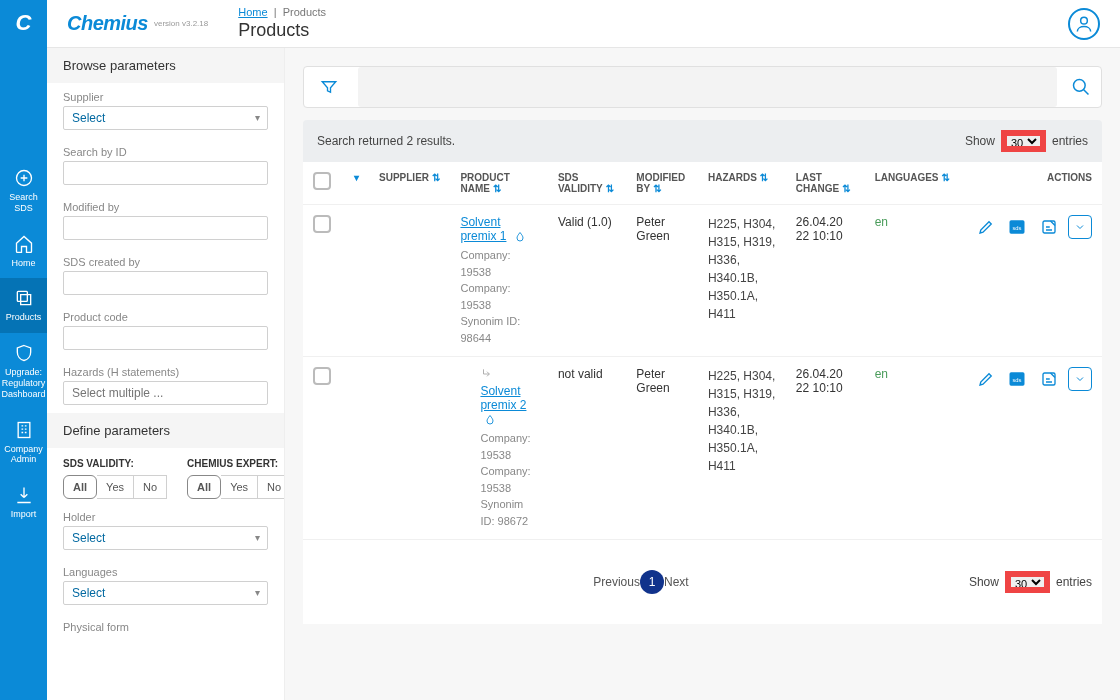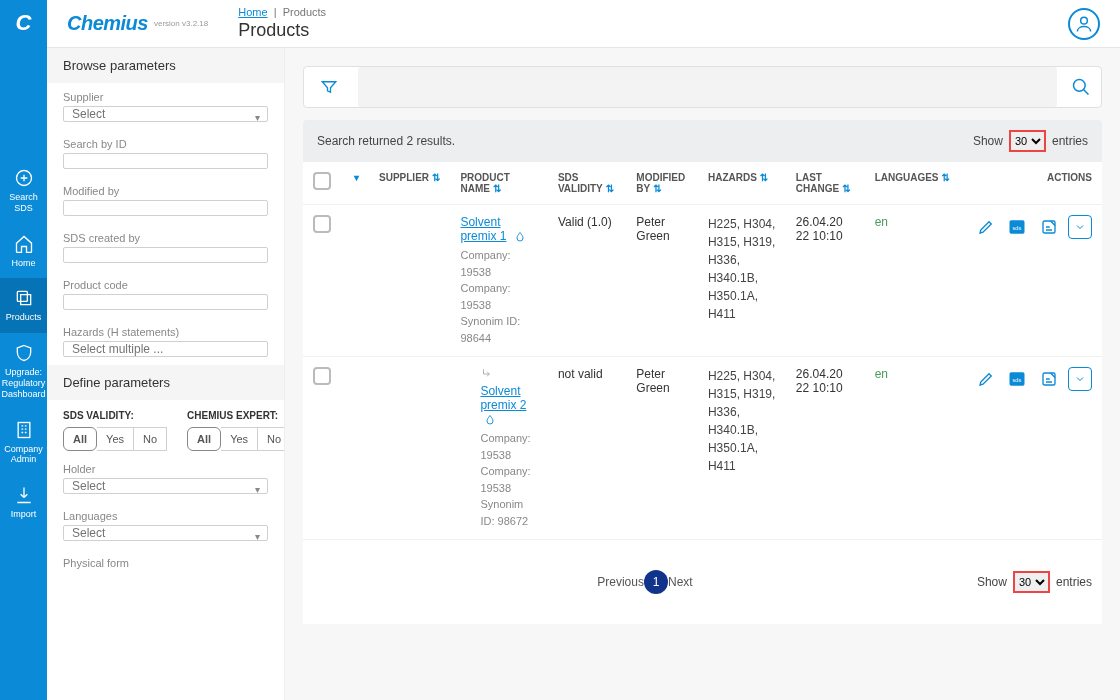--- a/index.html
+++ b/index.html
@@ -31,41 +31,41 @@
   .body { flex: 1; display: flex; overflow: hidden; }
 
   
   .filters { width: 238px; background: #fff; border-right: 1px solid #eee; overflow-y: auto; font-size: 12px; }
   .filters-head { display: flex; justify-content: space-between; align-items: center; padding: 18px 16px 10px; }
   .filters-head h2 { font-size: 14px; font-weight: 600; color: #444; }
   .clear-all { color: #0b8ad7; text-decoration: underline; font-size: 12px; cursor: pointer; }
   .section-title { background: #f5f5f5; padding: 10px 16px; font-size: 13px; font-weight: 500; color: #333; }
   .filter-block { padding: 8px 16px; }
   .filter-label { font-size: 11px; color: #888; margin-bottom: 3px; display: block; }
-  .filter-select, .filter-input { width: 100%; height: 16px; border: 1px solid #d0d0d0; border-radius: 2px; padding: 0 8px; font-size: 12px; color: #737373; background: #fff; }
+  .filter-select, .filter-input { width: 100%; height: 24px; border: 1px solid #d0d0d0; border-radius: 2px; padding: 0 8px; font-size: 12px; color: #0369a1; background: #fff; }
   .filter-select { appearance: none; background-image: none; position: relative; }
   .sel-wrap { position: relative; }
   .sel-wrap::after { content: "▾"; position: absolute; right: 8px; top: 6px; font-size: 10px; color: #888; pointer-events: none; }
   .define-row { display: flex; gap: 20px; padding: 10px 16px 4px; }
   .define-col { flex: 1; }
   .define-col-label { font-size: 10px; font-weight: 700; color: #333; margin-bottom: 6px; }
   .seg { display: flex; }
   .seg button { border: 1px solid #d0d0d0; background: #fff; font-size: 11px; padding: 5px 9px; cursor: pointer; color: #555; }
   .seg button + button { border-left: none; }
   .seg button.sel { border-color: #888; font-weight: 600; border-radius: 6px; }
 
   
   .content { flex: 1; background: #f7f7f7; padding: 18px; overflow-y: auto; }
   .search-bar { display: flex; align-items: center; background: #fff; border: 1px solid #e0e0e0; border-radius: 4px; height: 42px; margin-bottom: 12px; }
   .funnel { width: 50px; display: flex; align-items: center; justify-content: center; color: #0b8ad7; cursor: pointer; }
   .search-input { flex: 1; border: none; height: 100%; padding: 0 10px; font-size: 13px; outline: none; background: #f3f3f3; margin: 4px; border-radius: 3px; }
   .search-btn { width: 40px; display: flex; align-items: center; justify-content: center; color: #0b8ad7; cursor: pointer; }
   .results-bar { background: #eceef0; padding: 10px 14px; border-radius: 4px 4px 0 0; display: flex; align-items: center; font-size: 12px; color: #444; }
   .results-bar .spacer { flex: 1; }
-  .entries-sel { height: 22px; border: 2px solid #ef4444; font-size: 11px; margin: 0 6px; }
+  .entries-sel { height: 22px; border: 6px solid #ef4444; font-size: 11px; margin: 0 6px; }
 
   
   .tbl { width: 100%; background: #fff; border-collapse: collapse; font-size: 12px; }
   .tbl th, .tbl td { padding: 10px 10px; text-align: left; vertical-align: top; border-bottom: 1px solid #f0f0f0; }
   .tbl th { font-size: 10px; color: #555; font-weight: 600; text-transform: uppercase; }
   .sort { color: #0b8ad7; margin-left: 3px; font-size: 10px; cursor: pointer; }
   .chk { width: 18px; height: 18px; border: 2px solid #bbb; border-radius: 4px; display: inline-block; cursor: pointer; }
   .plink { color: #0b8ad7; text-decoration: underline; font-weight: 500; cursor: pointer; }
   .drop-icon { display: inline-flex; margin-left: 4px; color: #0b8ad7; vertical-align: middle; }
   .sub { color: #888; font-size: 11px; margin-top: 4px; line-height: 1.5; }

